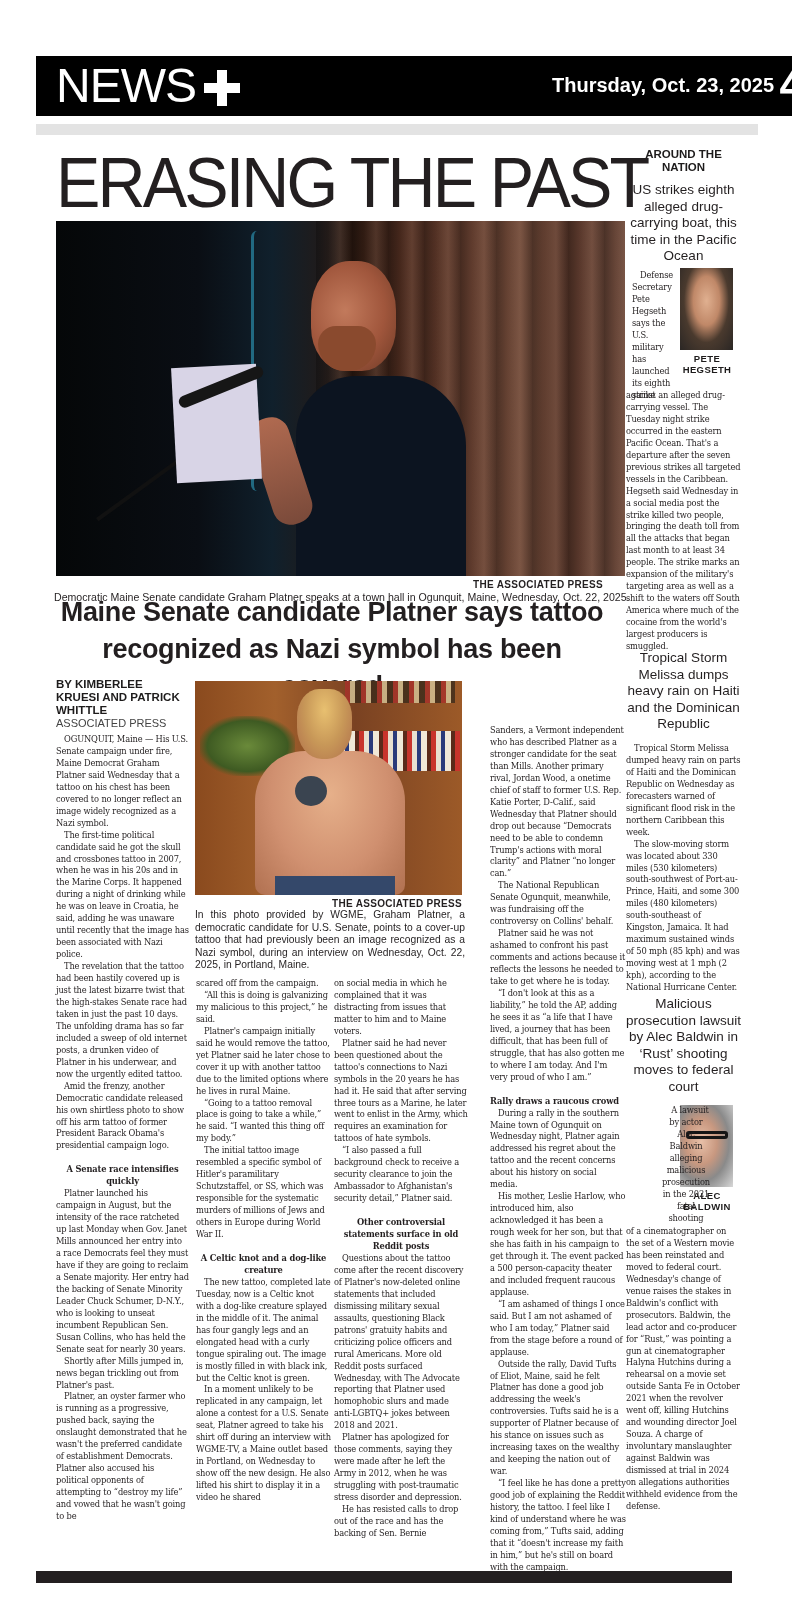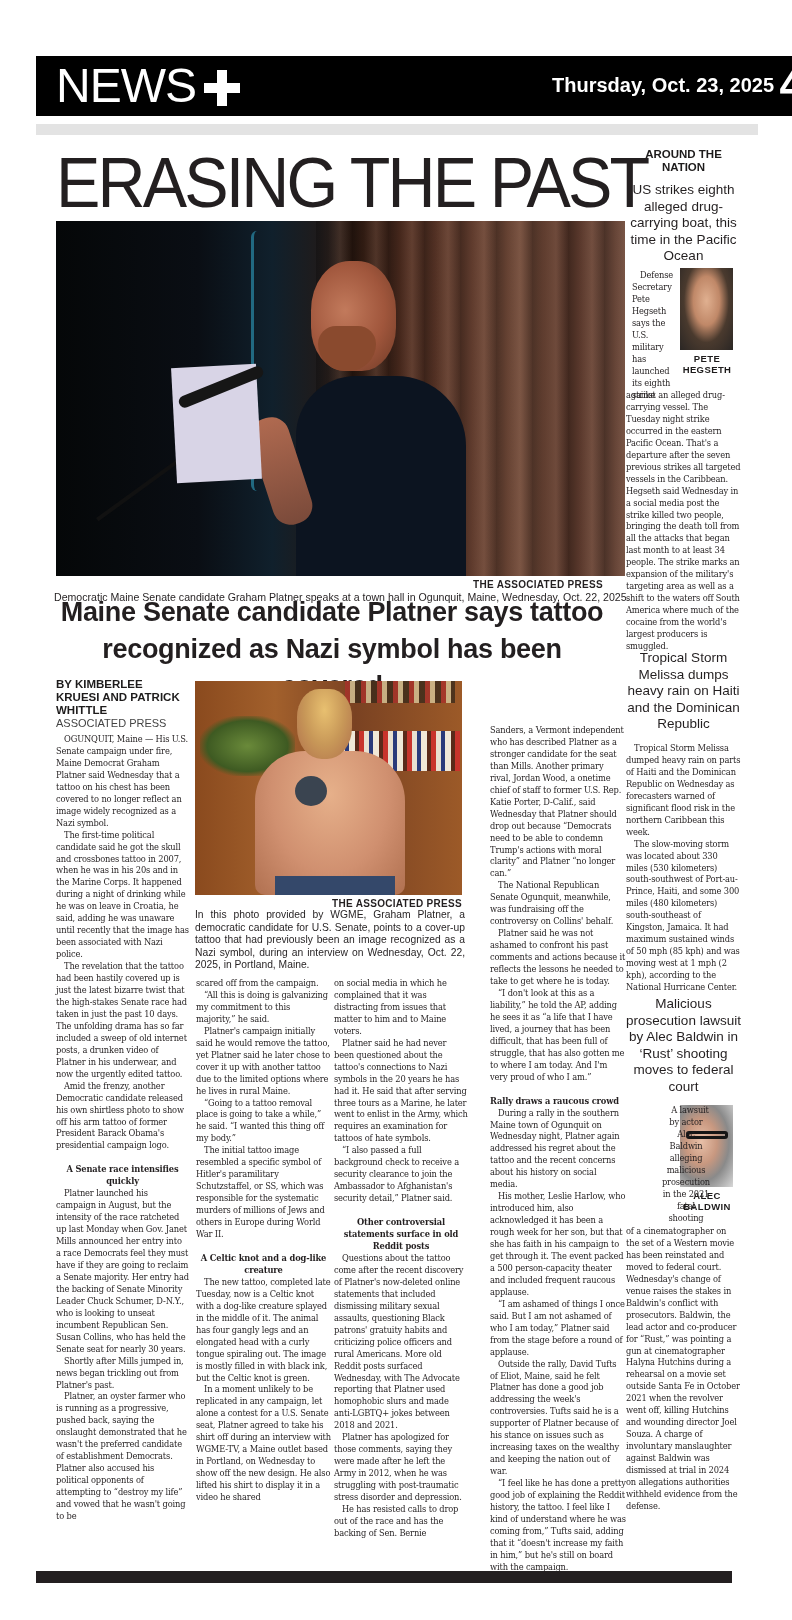--- a/index.html
+++ b/index.html
@@ -118,21 +118,21 @@
   <div class="torso"></div>
   <div class="head"></div>
   <div class="tat"></div>
   <div class="jeans"></div>
 </div>
 <div class="credit" style="left:195px; top:898px; width:267px;">THE ASSOCIATED PRESS</div>
 <div class="caption" style="left:195px; top:909px; width:270px; font-size:10.3px; line-height:12.6px; text-align:justify;">In this photo provided by WGME, Graham Platner, a democratic candidate for U.S. Senate, points to a cover-up tattoo that had previously been an image recognized as a Nazi symbol, during an interview on Wednesday, Oct. 22, 2025, in Portland, Maine.</div>
 
 <div class="col" style="left:196px; top:978px; width:135px;">
   <p class="noindent">scared off from the campaign.</p>
-  <p>“All this is doing is galvanizing my commitment to this majority,” he said.</p>
+  <p>“All this is doing is galvanizing my malicious to this project,” he said.</p>
   <p>Platner's campaign initially said he would remove the tattoo, yet Platner said he later chose to cover it up with another tattoo due to the limited options where he lives in rural Maine.</p>
   <p>“Going to a tattoo removal place is going to take a while,” he said. “I wanted this thing off my body.”</p>
   <p>The initial tattoo image resembled a specific symbol of Hitler's paramilitary Schutzstaffel, or SS, which was responsible for the systematic murders of millions of Jews and others in Europe during World War II.</p>
   <p class="sub">A Celtic knot and a dog-like creature</p>
   <p>The new tattoo, completed late Tuesday, now is a Celtic knot with a dog-like creature splayed in the middle of it. The animal has four gangly legs and an elongated head with a curly tongue spiraling out. The image is mostly filled in with black ink, but the Celtic knot is green.</p>
   <p>In a moment unlikely to be replicated in any campaign, let alone a contest for a U.S. Senate seat, Platner agreed to take his shirt off during an interview with WGME-TV, a Maine outlet based in Portland, on Wednesday to show off the new design. He also lifted his shirt to display it in a video he shared</p>
 </div>
 
 <div class="col" style="left:334px; top:978px; width:134px;">
   <p class="noindent">on social media in which he complained that it was distracting from issues that matter to him and to Maine voters.</p>

